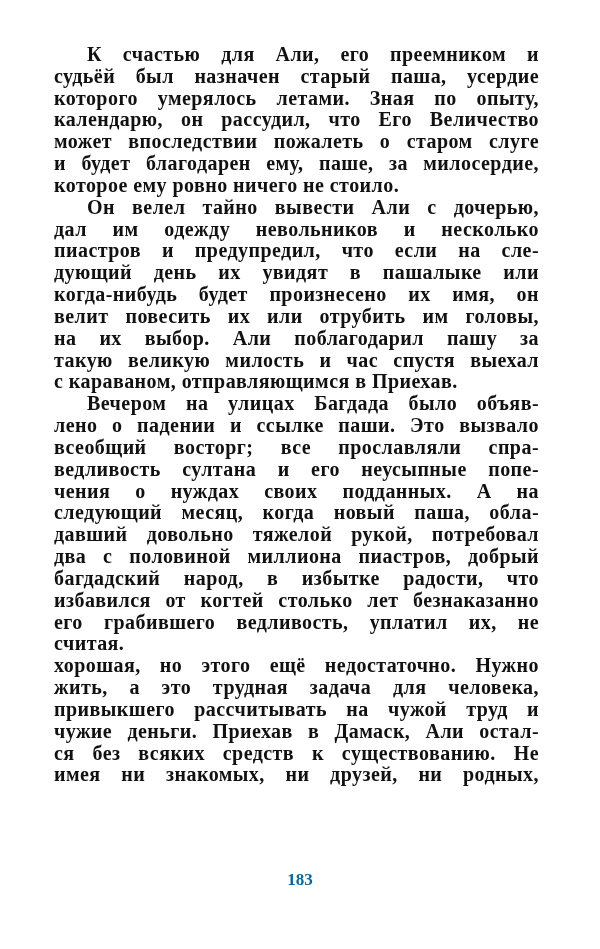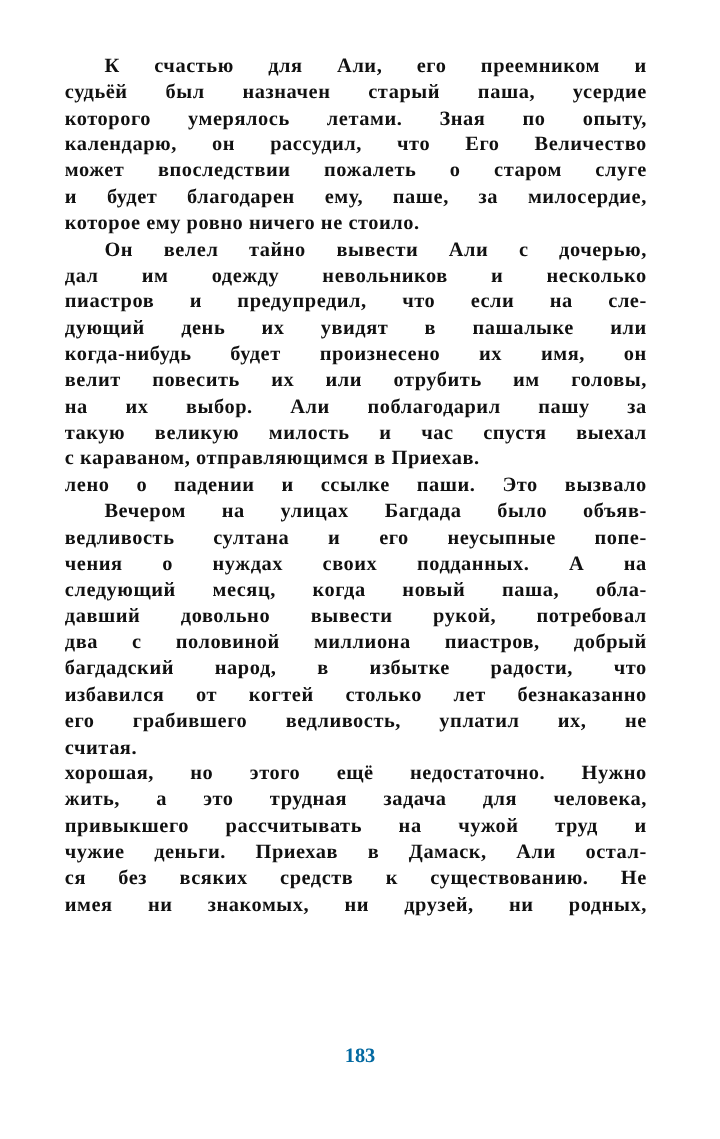--- a/index.html
+++ b/index.html
@@ -12,21 +12,21 @@
     height: 949px;
     position: relative;
     overflow: hidden;
   }
   .page {
     position: absolute;
     left: 54px;
     top: 44px;
     width: 485px;
     font-family: "Liberation Serif", "DejaVu Serif", serif;
-    font-size: 17px;
+    font-size: 20px;
     font-weight: bold;
     line-height: 21.83px;
     color: #111111;
     letter-spacing: 0.45px;
   }
   .line {
     display: block;
     white-space: nowrap;
     text-align: justify;
     text-align-last: justify;
@@ -68,26 +68,27 @@
     <span class="line">дал им одежду невольников и несколько</span>
     <span class="line">пиастров и предупредил, что если на сле-</span>
     <span class="line">дующий день их увидят в пашалыке или</span>
     <span class="line">когда-нибудь будет произнесено их имя, он</span>
     <span class="line">велит повесить их или отрубить им головы,</span>
     <span class="line">на их выбор. Али поблагодарил пашу за</span>
     <span class="line">такую великую милость и час спустя выехал</span>
     <span class="line last">с караваном, отправляющимся в Приехав.</span>
   </div>
   <div class="paragraph">
+    <span class="line indent">Вечером на улицах Багдада было объяв-</span>
     <span class="line">лено о падении и ссылке паши. Это вызвало</span>
-    <span class="line indent">Вечером на улицах Багдада было объяв-</span>
+    <span class="line">всеобщий восторг; все прославляли спра-</span>
     <span class="line">ведливость султана и его неусыпные попе-</span>
     <span class="line">чения о нуждах своих подданных. А на</span>
     <span class="line">следующий месяц, когда новый паша, обла-</span>
-    <span class="line">давший довольно вывести рукой, потребовал</span>
+    <span class="line">давший довольно тяжелой рукой, потребовал</span>
     <span class="line">два с половиной миллиона пиастров, добрый</span>
     <span class="line">багдадский народ, в избытке радости, что</span>
     <span class="line">избавился от когтей столько лет безнаказанно</span>
     <span class="line">его грабившего ведливость, уплатил их, не</span>
     <span class="line last">считая.</span>
   </div>
   <div class="paragraph">
     <span class="line">хорошая, но этого ещё недостаточно. Нужно</span>
     <span class="line">жить, а это трудная задача для человека,</span>
     <span class="line">привыкшего рассчитывать на чужой труд и</span>

